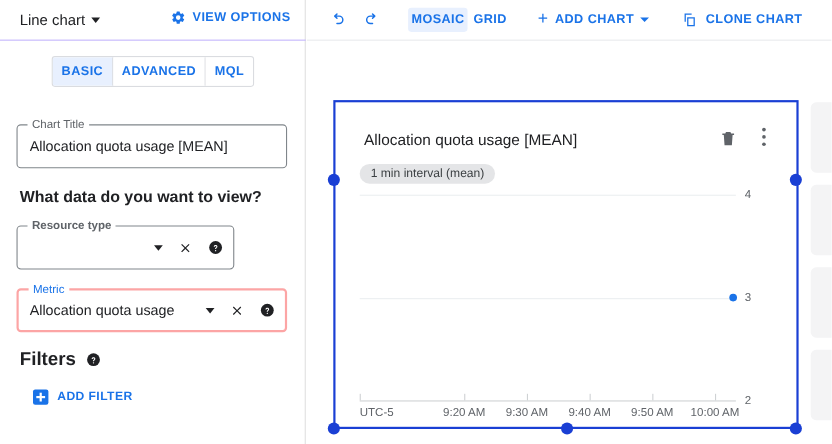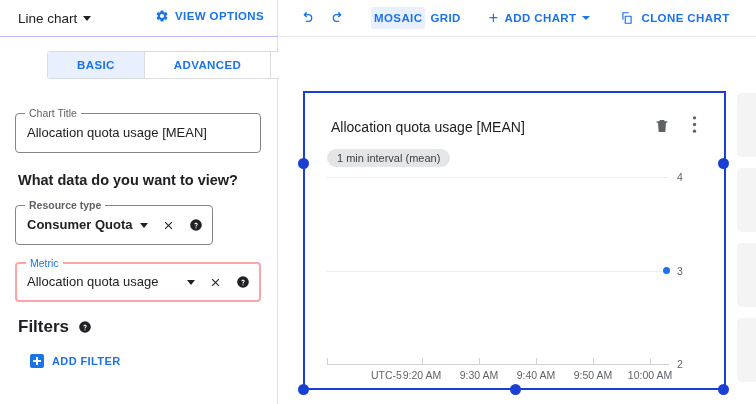--- a/index.html
+++ b/index.html
@@ -50,21 +50,21 @@
   
   #tab-group {
     position: absolute; left: 47px; top: 51px;
     display: flex;
     border: 1px solid #dadce0; border-radius: 3px;
     overflow: hidden;
     height: 28px;
   }
   .tab {
     display: flex; align-items: center; justify-content: center;
-    padding: 0 29px;
+    padding: 0 8px;
     font-size: 11.5px; font-weight: bold; letter-spacing: .4px;
     color: #1a73e8; background: #fff;
     cursor: pointer;
     border-right: 1px solid #dadce0;
     height: 100%;
   }
   .tab:last-child { border-right: none; }
   .tab.active { background: #e8f0fe; }
 
   
@@ -225,21 +225,21 @@
   }
   .xtick-mark {
     position: absolute; top: 181px; width: 1px; height: 6px; background: #cfd2d4;
   }
   .xtick-label {
     position: absolute; top: 192px;
     font-size: 10.5px; color: #5f6368;
     transform: translateX(-50%);
     white-space: nowrap;
   }
-  .xtick-label.first { transform: none; margin-left: 44px; }
+  .xtick-label.first { transform: none; }
   #data-point {
     position: absolute;
     width: 7px; height: 7px; border-radius: 50%;
     background: #1a73e8;
   }
 
   
   .handle {
     position: absolute;
     width: 11px; height: 11px; border-radius: 50%;
@@ -288,21 +288,20 @@
 
     <div class="field" id="chart-title-field">
       <span class="field-legend">Chart Title</span>
       <span class="field-value">Allocation quota usage [MEAN]</span>
     </div>
 
     <div id="data-question">What data do you want to view?</div>
 
     <div class="field" id="resource-type-field">
       <span class="field-legend">Resource type</span>
-      <span class="field-value">Consumer Quota</span>
       <span class="field-icons">
         <span class="icon-btn">
           <span class="caret-down"></span>
         </span>
         <span class="icon-btn">
           <svg width="13" height="13" viewBox="0 0 24 24">
             <path fill="#202124" d="M19 6.41 17.59 5 12 10.59 6.41 5 5 6.41 10.59 12 5 17.59 6.41 19 12 13.41 17.59 19 19 17.59 13.41 12z"></path>
           </svg>
         </span>
         <span class="icon-btn">

